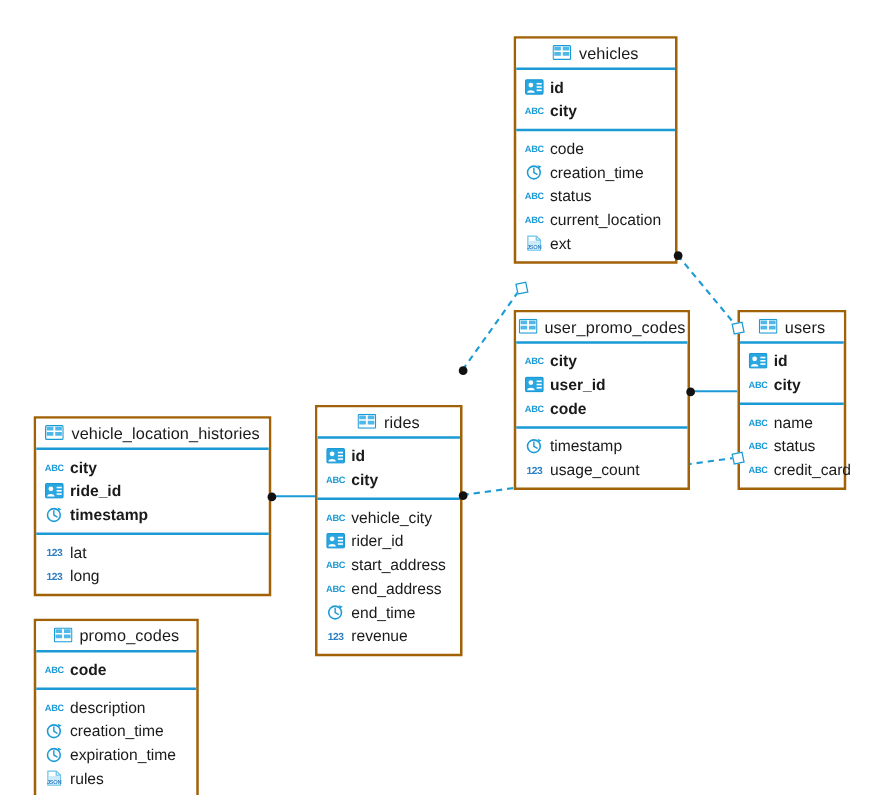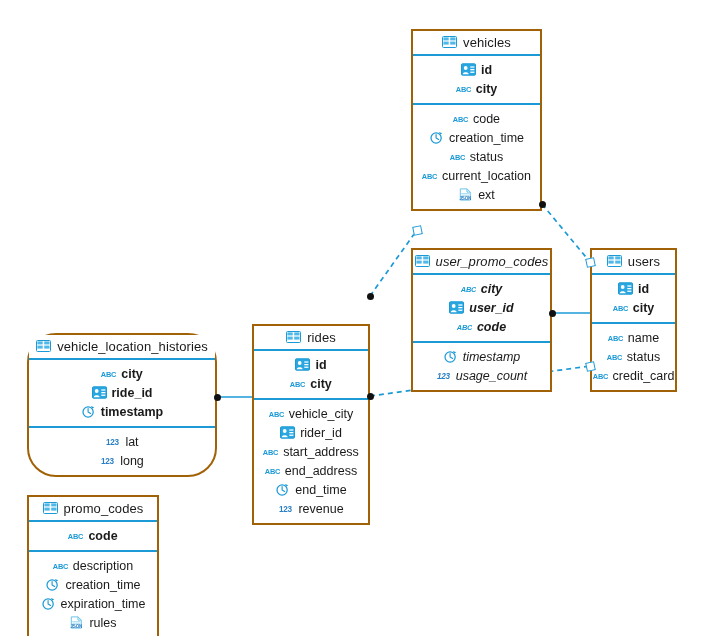--- a/index.html
+++ b/index.html
@@ -63,21 +63,20 @@
     border-top: 2px solid #1b9ad6;
   }
   .field {
     box-sizing: border-box;
     height: 19px;
     display: flex;
     align-items: center;
     gap: 5px;
     padding: 0 7px;
     white-space: nowrap;
-    justify-content: center;
   }
   .field-label {
     font-size: 12.5px;
     color: #1a1a1a;
   }
   .field.pk .field-label {
     font-weight: bold;
   }
 
   
@@ -207,21 +206,21 @@
                 <path d="M2.3 0.9 H9.0 L12.3 4.1 V12.1 H2.3 Z" fill="#ffffff" stroke="#6cc3ea" stroke-width="1"></path>
                 <path d="M9.0 0.9 V4.1 H12.3" fill="none" stroke="#6cc3ea" stroke-width="1"></path>
                 <path d="M3.3 5.6 H11.4 M3.3 7.2 H11.4" stroke="#9ad6f0" stroke-width="0.85"></path>
                 <text x="7.3" y="11.6" font-family="Liberation Sans, sans-serif" font-size="4.6" font-weight="bold" fill="#2b7fc4" text-anchor="middle" letter-spacing="-0.25">JSON</text>
               </svg>
             </span>
             <span class="field-label">ext</span>
           </div>
         </div>
       </div>
-      <div class="entity" style="left: 411px; top: 248px; width: 141px; font-style: italic;">
+      <div class="entity" style="left: 411px; top: 248px; width: 141px;">
         <div class="entity-header">
           <span class="ficon">
             <svg class="tbl-icon" viewBox="0 0 15 12">
               <rect x="0.5" y="0.5" width="14" height="11" rx="1" fill="#ffffff" stroke="#1b9ad6" stroke-width="1"></rect>
               <rect x="1.4" y="1.4" width="5.3" height="3" fill="#4fb8e8"></rect>
               <rect x="8.2" y="1.4" width="5.3" height="3" fill="#4fb8e8"></rect>
               <rect x="1.4" y="5.6" width="5.3" height="3" fill="#4fb8e8"></rect>
               <rect x="8.2" y="5.6" width="5.3" height="3" fill="#4fb8e8"></rect>
             </svg>
           </span>
@@ -429,21 +428,21 @@
           <div class="field">
             <span class="ficon">
               <svg width="15" height="13" viewBox="0 0 15 13">
                 <text x="7.5" y="9.9" font-family="Liberation Sans, sans-serif" font-size="8.2" font-weight="bold" fill="#2b7fc4" text-anchor="middle" letter-spacing="-0.3">123</text>
               </svg>
             </span>
             <span class="field-label">revenue</span>
           </div>
         </div>
       </div>
-      <div class="entity" style="left: 27px; top: 333px; width: 190px; border-radius: 29px;">
+      <div class="entity" style="left: 27px; top: 333px; width: 190px;">
         <div class="entity-header">
           <span class="ficon">
             <svg class="tbl-icon" viewBox="0 0 15 12">
               <rect x="0.5" y="0.5" width="14" height="11" rx="1" fill="#ffffff" stroke="#1b9ad6" stroke-width="1"></rect>
               <rect x="1.4" y="1.4" width="5.3" height="3" fill="#4fb8e8"></rect>
               <rect x="8.2" y="1.4" width="5.3" height="3" fill="#4fb8e8"></rect>
               <rect x="1.4" y="5.6" width="5.3" height="3" fill="#4fb8e8"></rect>
               <rect x="8.2" y="5.6" width="5.3" height="3" fill="#4fb8e8"></rect>
             </svg>
           </span>

